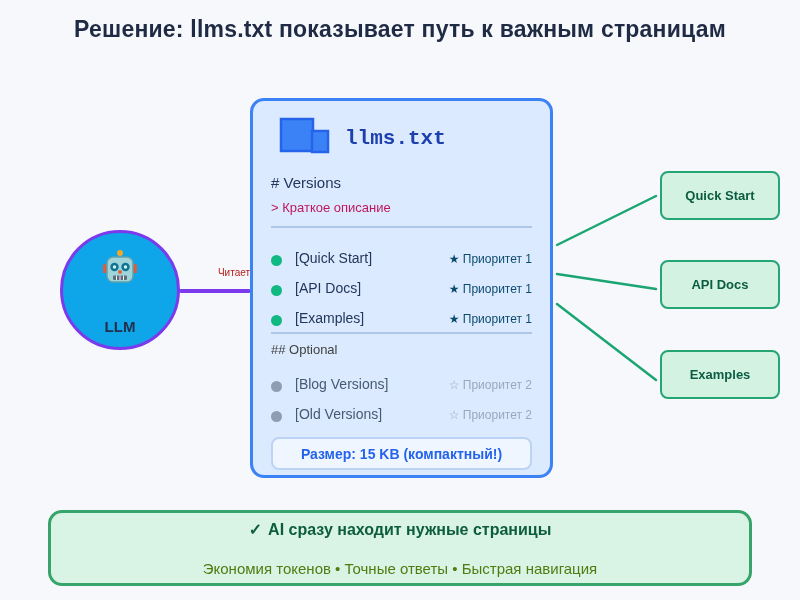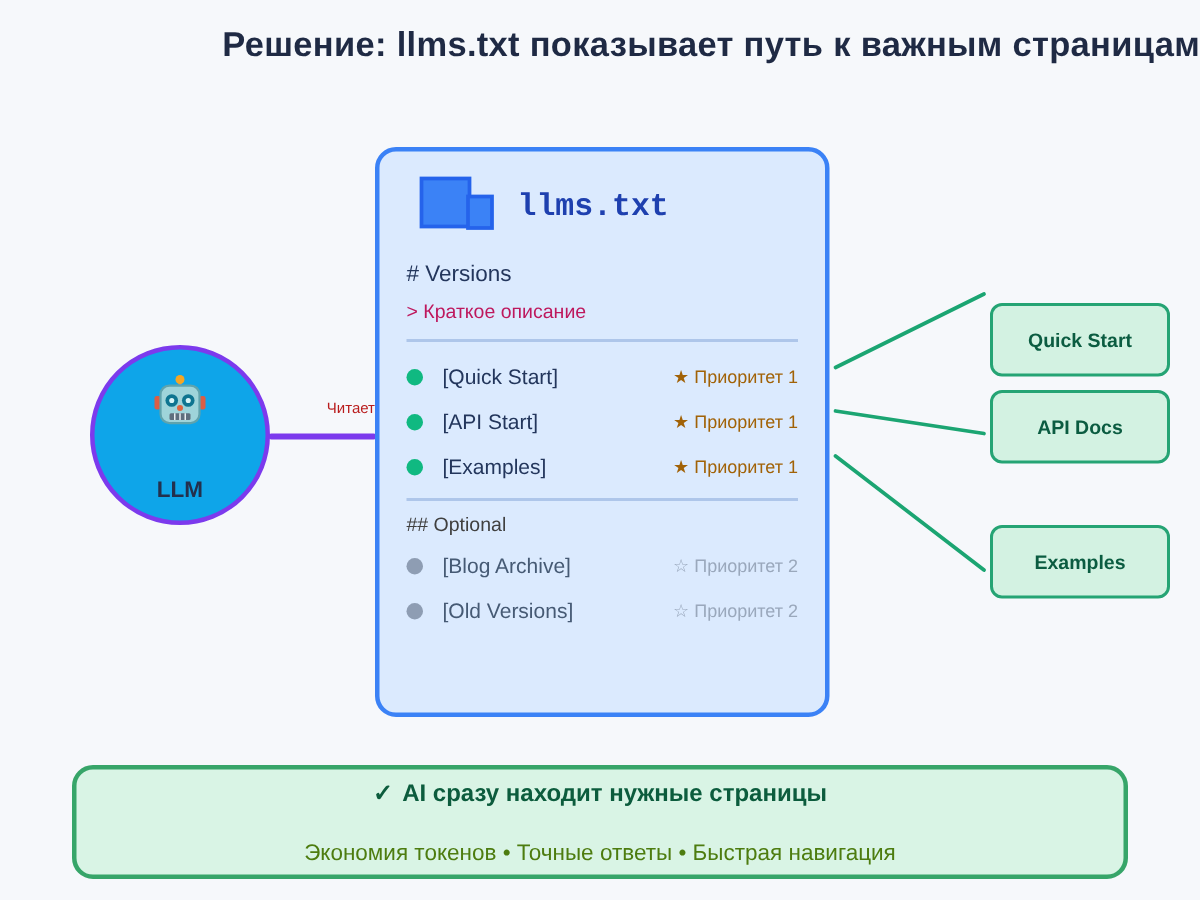--- a/index.html
+++ b/index.html
@@ -8,21 +8,21 @@
     font-family: "Liberation Sans", sans-serif;
     background: #f6f8fb;
     position: relative;
     overflow: hidden;
   }
   .canvas { position: absolute; inset: 0; width: 800px; height: 600px; }
 
   
   .title {
     position: absolute; top: 16px; left: 0; width: 800px;
-    text-align: right; font-size: 23px; font-weight: bold;
+    text-align: center; font-size: 23px; font-weight: bold;
     color: #1f2a44; letter-spacing: 0.2px;
   }
 
   
   .llm-node {
     position: absolute; left: 60px; top: 230px;
     width: 120px; height: 120px; border-radius: 50%;
     background: #0ea5e9; border: 3px solid #7c3aed;
   }
   .llm-icon { position: absolute; left: 50%; top: 16px; transform: translateX(-50%); }
@@ -48,43 +48,43 @@
   .card {
     position: absolute; left: 250px; top: 98px; width: 303px; height: 380px;
     background: #dbeafe; border: 3px solid #3b82f6; border-radius: 14px;
     padding: 14px 18px 14px 18px;
   }
   .card-header { display: flex; align-items: center; gap: 14px; margin: 2px 0 14px 8px; font-family: Liberation Mono, monospace; }
   .card-title { font-size: 21px; font-weight: bold; color: #1e40af; }
   .md-h1 { font-size: 15px; color: #23365c; margin-bottom: 9px; }
   .md-quote { font-size: 13px; color: #be185d; margin-bottom: 11px; }
   .divider { border: none; border-top: 2px solid #aec6ea; margin: 6px 0 8px 0; }
-  .row { display: flex; align-items: center; height: 30px; }
+  .row { display: flex; align-items: flex-end; height: 30px; }
   .dot { width: 11px; height: 11px; border-radius: 50%; margin-right: 13px; flex: 0 0 auto; }
   .dot-green { background: #10b981; }
   .dot-gray { background: #8e9db3; }
   .row-label { font-size: 14px; color: #23365c; }
-  .row-priority { margin-left: auto; font-size: 12px; color: #a16207; }
+  .row-priority { margin-left: auto; font-size: 12px; color: #0c4a6e; }
   .row-gray .row-label { color: #465a74; }
   .row-gray .row-priority { color: #9aa8bc; }
   .md-h2 { font-size: 13px; color: #404040; margin: 7px 0 5px 0; }
   .size-badge {
     margin-top: 15px; background: #eff6ff; border: 2px solid #bcd3f5;
     border-radius: 8px; height: 33px; display: flex; align-items: center; justify-content: center;
     font-size: 14px; font-weight: bold; color: #2563eb;
   }
 
   
   .page-box {
     position: absolute; left: 660px; width: 120px; height: 49px;
     background: #d3f2e2; border: 2px solid #25a474; border-radius: 8px;
     display: flex; align-items: center; justify-content: center;
     font-size: 13px; font-weight: bold; color: #0b5c41;
   }
-  .page-box-1 { top: 171px; margin-top: 31px; }
+  .page-box-1 { top: 171px; }
   .page-box-2 { top: 260px; }
   .page-box-3 { top: 350px; }
 
   
   .banner {
     position: absolute; left: 48px; top: 510px; width: 704px; height: 76px;
     background: #d9f4e5; border: 3px solid #37a569; border-radius: 14px;
     display: flex; flex-direction: column; align-items: center; justify-content: center; gap: 21px;
   }
   .banner-heading { font-size: 16px; font-weight: bold; color: #0c5c3d; }
@@ -145,44 +145,45 @@
 
     <hr class="divider">
 
     <div class="row">
       <span class="dot dot-green"></span>
       <span class="row-label">[Quick Start]</span>
       <span class="row-priority">★ Приоритет 1</span>
     </div>
     <div class="row">
       <span class="dot dot-green"></span>
-      <span class="row-label">[API Start]</span>
+      <span class="row-label">[API Docs]</span>
       <span class="row-priority">★ Приоритет 1</span>
     </div>
     <div class="row">
       <span class="dot dot-green"></span>
       <span class="row-label">[Examples]</span>
       <span class="row-priority">★ Приоритет 1</span>
     </div>
 
     <hr class="divider">
 
     <div class="md-h2">## Optional</div>
 
     <div class="row row-gray">
       <span class="dot dot-gray"></span>
-      <span class="row-label">[Blog Archive]</span>
+      <span class="row-label">[Blog Versions]</span>
       <span class="row-priority">☆ Приоритет 2</span>
     </div>
     <div class="row row-gray">
       <span class="dot dot-gray"></span>
       <span class="row-label">[Old Versions]</span>
       <span class="row-priority">☆ Приоритет 2</span>
     </div>
 
+    <div class="size-badge">Размер: 15 KB (компактный!)</div>
   </div>
 
   <div class="page-box page-box-1">Quick Start</div>
   <div class="page-box page-box-3">Examples</div>
   <div class="page-box page-box-2">API Docs</div>
 
   <div class="banner">
     <div class="banner-heading">
       <span class="check">✓</span><span>AI сразу находит нужные страницы</span>
     </div>

